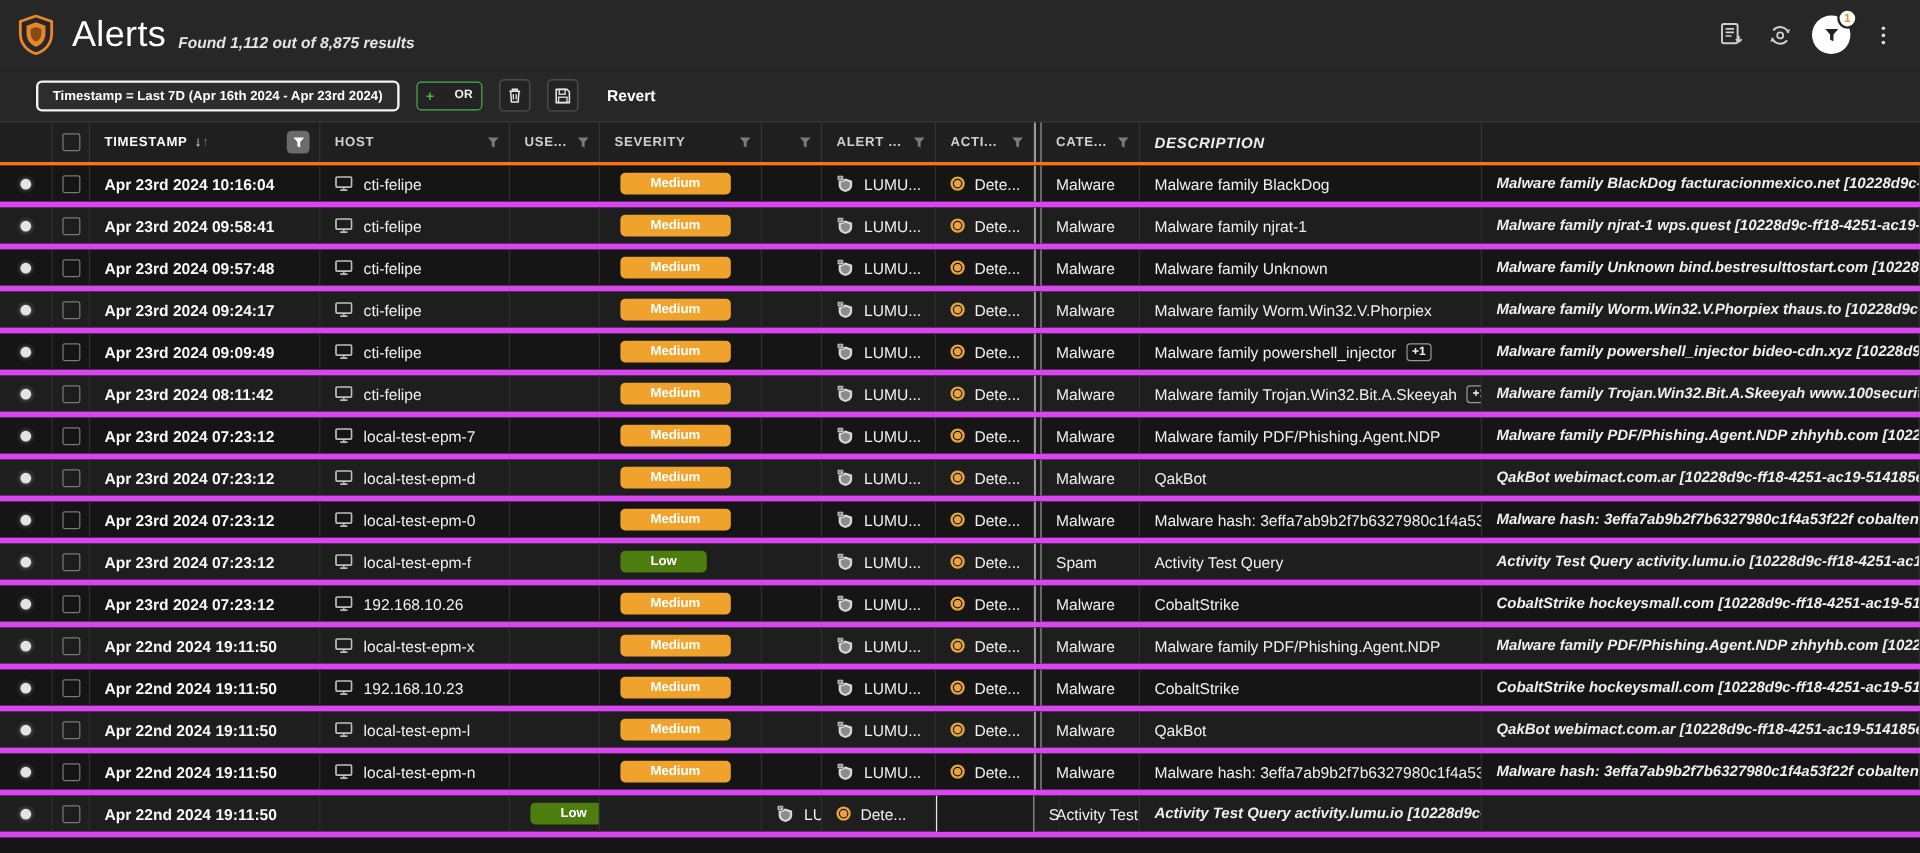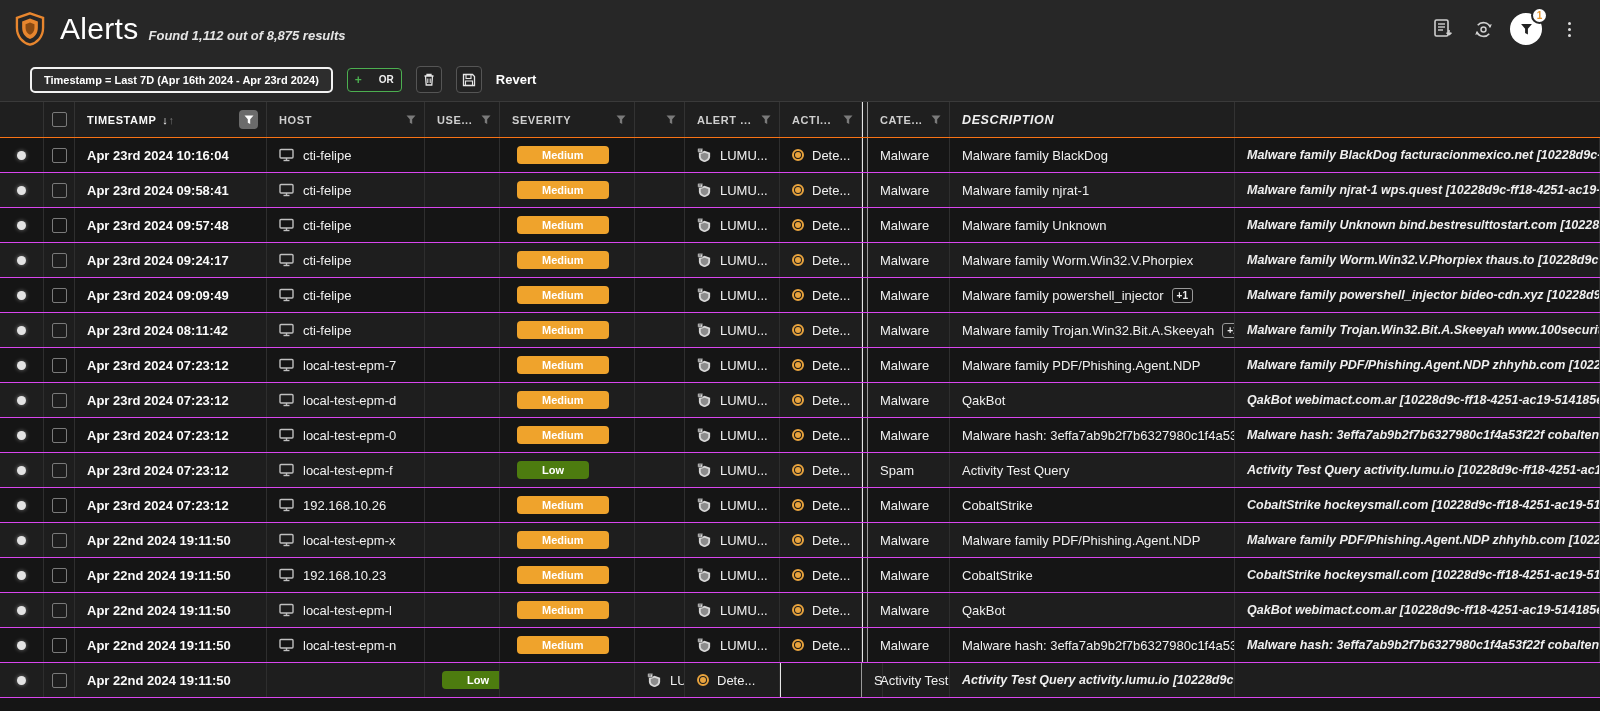--- a/index.html
+++ b/index.html
@@ -24,35 +24,35 @@
   
   .filterbar { height:43px; display:flex; align-items:center; padding:0 30px; gap:14px; background:#272727; }
   .filter-chip { border:2px solid #f2f2f2; border-radius:5px; background:#2d2d2d; padding:5px 12px;
     font-size:11px; font-weight:700; color:#fff; white-space:nowrap; cursor:pointer; }
   .or-btn { border:1px solid #4CAF50; border-radius:4px; background:#232323; padding:4px 7px;
     font-size:10px; font-weight:700; cursor:pointer; display:flex; align-items:center; }
   .or-plus { color:#4CAF50; margin-right:1px; font-size:12px; }
   .or-text { color:#f0f0f0;padding-left:16px; }
   .sq-btn { border:1px solid #555; border-radius:4px; background:#232323; width:26px; height:27px;
     display:flex; align-items:center; justify-content:center; cursor:pointer; }
-  .revert { font-size:13px; font-weight:700; color:#fff; cursor:pointer; }
+  .revert { font-size:13px; font-weight:700; color:#fff; margin-left:10px; cursor:pointer; }
 
   
   .grid-cols { display:grid; grid-template-columns:44px 31px 192px 158px 75px 135px 50px 95px 82px 6px 82px 285px 1fr; }
-  .thead { height:37px; background:#1f1f1f; border-top:1px solid #3a3a3a; border-bottom:1px solid #f97316; }
+  .thead { height:37px; background:#1f1f1f; border-top:1px solid #3a3a3a; border-bottom:3px solid #f97316; }
   .th { display:flex; align-items:center; padding:0 8px 0 12px; font-size:11px; font-weight:700;
     letter-spacing:.6px; color:#cfcfcf; border-right:1px solid #333; position:relative; white-space:nowrap; overflow:hidden; }
   .th .lbl { margin-right:4px; }
   .th .spacer { flex:1; }
   .sort { font-size:11px; margin-left:2px; }
   .sort .dn { color:#fff; } .sort .up { color:#777; }
   .funnel-plain { opacity:.75; }
   .funnel-active { width:19px; height:19px; background:#6b6b6b; border-radius:4px;
     display:flex; align-items:center; justify-content:center; }
-  .tr { height:35px; border-bottom:1px solid #d946ef; }
+  .tr { height:35px; border-bottom:5px solid #d946ef; }
   .tr.odd  { background:#151515; }
   .tr.even { background:#1e1e1e; }
   .td { display:flex; align-items:center; padding:0 8px 0 12px; font-size:13px; color:#f0f0f0;
     border-right:1px solid #2e2e2e; white-space:nowrap; overflow:hidden; }
   .td.c-indicator { justify-content:center; padding:0; }
   .td.c-select { justify-content:center; padding:0; }
   .dot { width:9px; height:9px; border-radius:50%; background:#e3e3e3; box-shadow:0 0 4px rgba(255,255,255,.45); }
   .cbx { width:15px; height:15px; border:1px solid #7a7a7a; border-radius:2px; background:transparent; cursor:pointer; }
   .c-timestamp { font-weight:700; color:#fafafa; }
   .host-icon { margin-right:9px; display:flex; }

